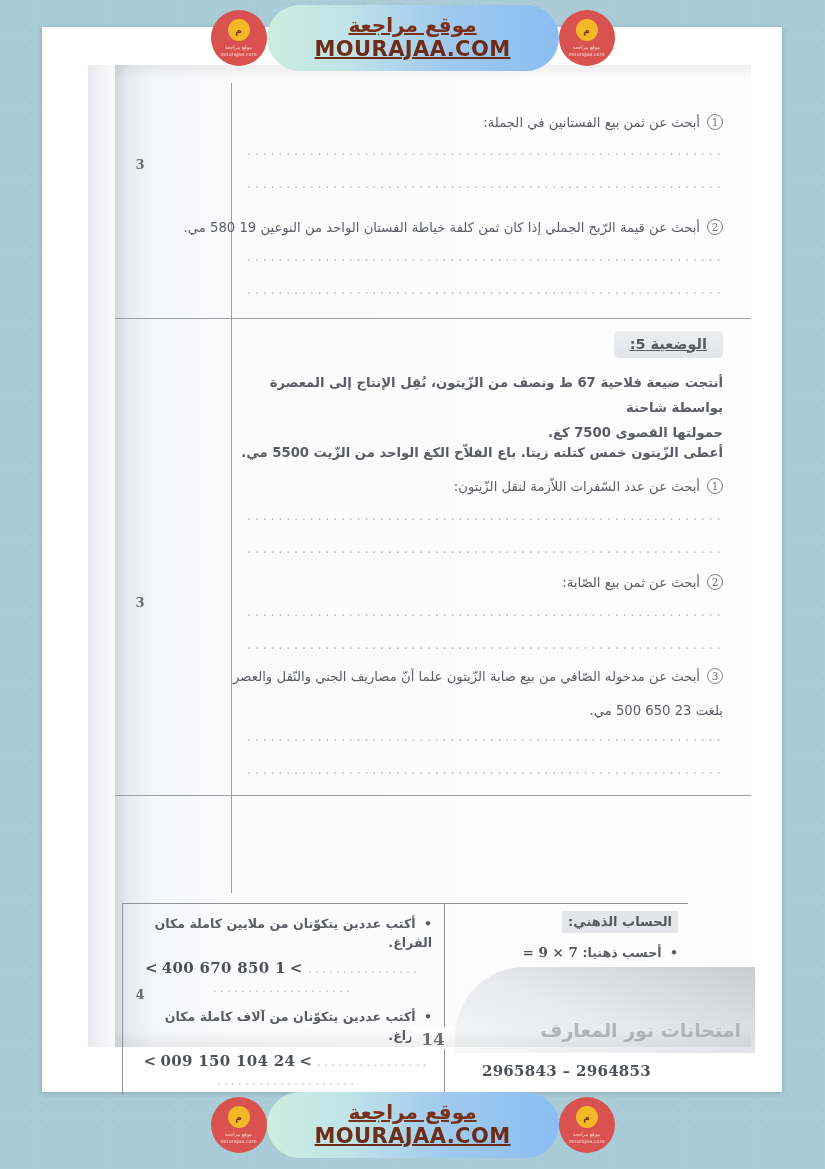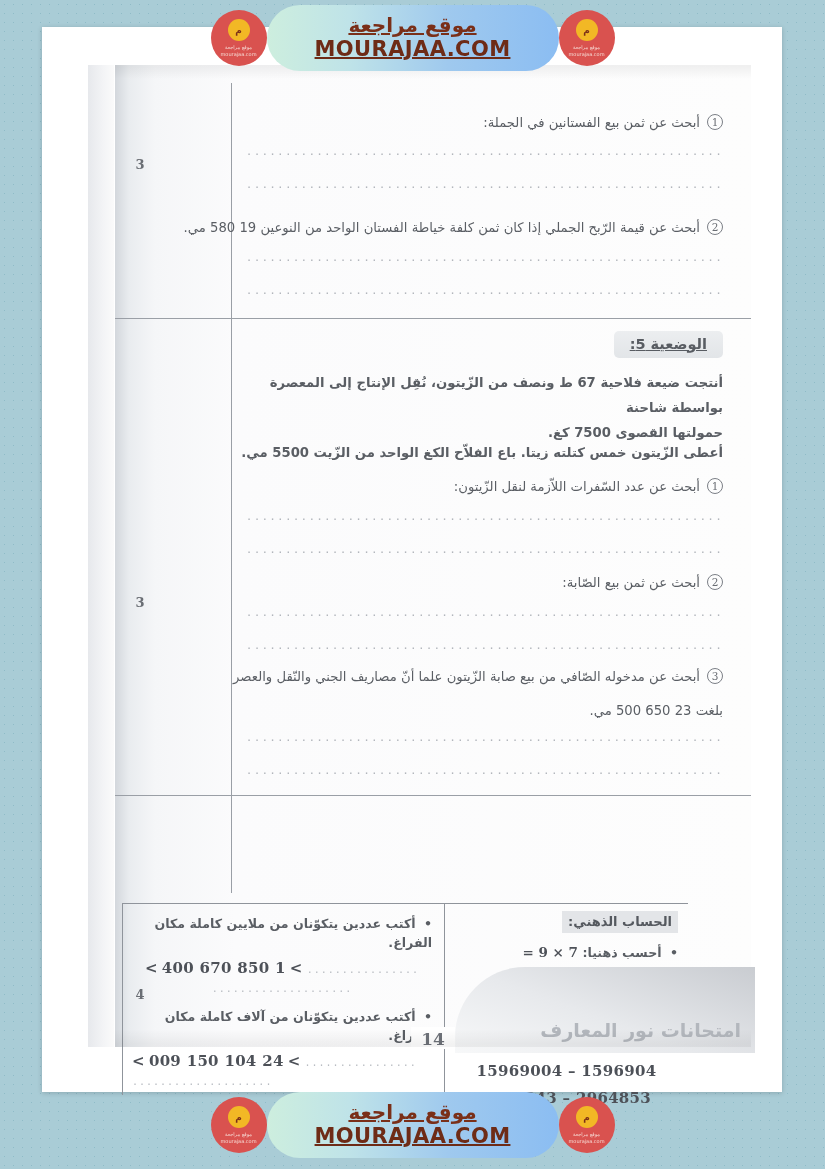--- a/index.html
+++ b/index.html
@@ -266,23 +266,20 @@
             <span class="mono-num">51261 + 50000 =</span>
             <span class="inline-dots">...................</span>
           </div>
 
           <div class="bullet-line" style="margin-top:9px">
             <span class="b">•</span>
             <span>أضع أكبر العددين في إطار:</span>
           </div>
 
           <div class="cmp-row">
-            <span class="mono-num">1596904 – 15969004</span>
-          </div>
-          <div class="cmp-row">
             <span class="mono-num">2964853 – 2965843</span>
           </div>
         </div>
 
         <div class="cell left">
           <div class="bullet-line">
             <span class="b">•</span>
             <span>أكتب عددين يتكوّنان من ملايين كاملة مكان الفراغ.</span>
           </div>
           <div style="text-align:center; margin:3px 0 10px 0;">
@@ -290,21 +287,21 @@
             <span class="mono-num">&gt;</span>
             <span class="mono-num">1 850 670 400</span>
             <span class="mono-num">&gt;</span>
             <span class="inline-dots">....................</span>
           </div>
 
           <div class="bullet-line">
             <span class="b">•</span>
             <span>أكتب عددين يتكوّنان من آلاف كاملة مكان الفراغ.</span>
           </div>
-          <div style="text-align:left; margin:3px 0 0 0;">
+          <div style="text-align:center; margin:3px 0 0 8px;">
             <span class="inline-dots">................</span>
             <span class="mono-num">&gt;</span>
             <span class="mono-num">24 104 150 009</span>
             <span class="mono-num">&gt;</span>
             <span class="inline-dots">....................</span>
           </div>
         </div>
       </div>
 
       <div class="book-edge">

